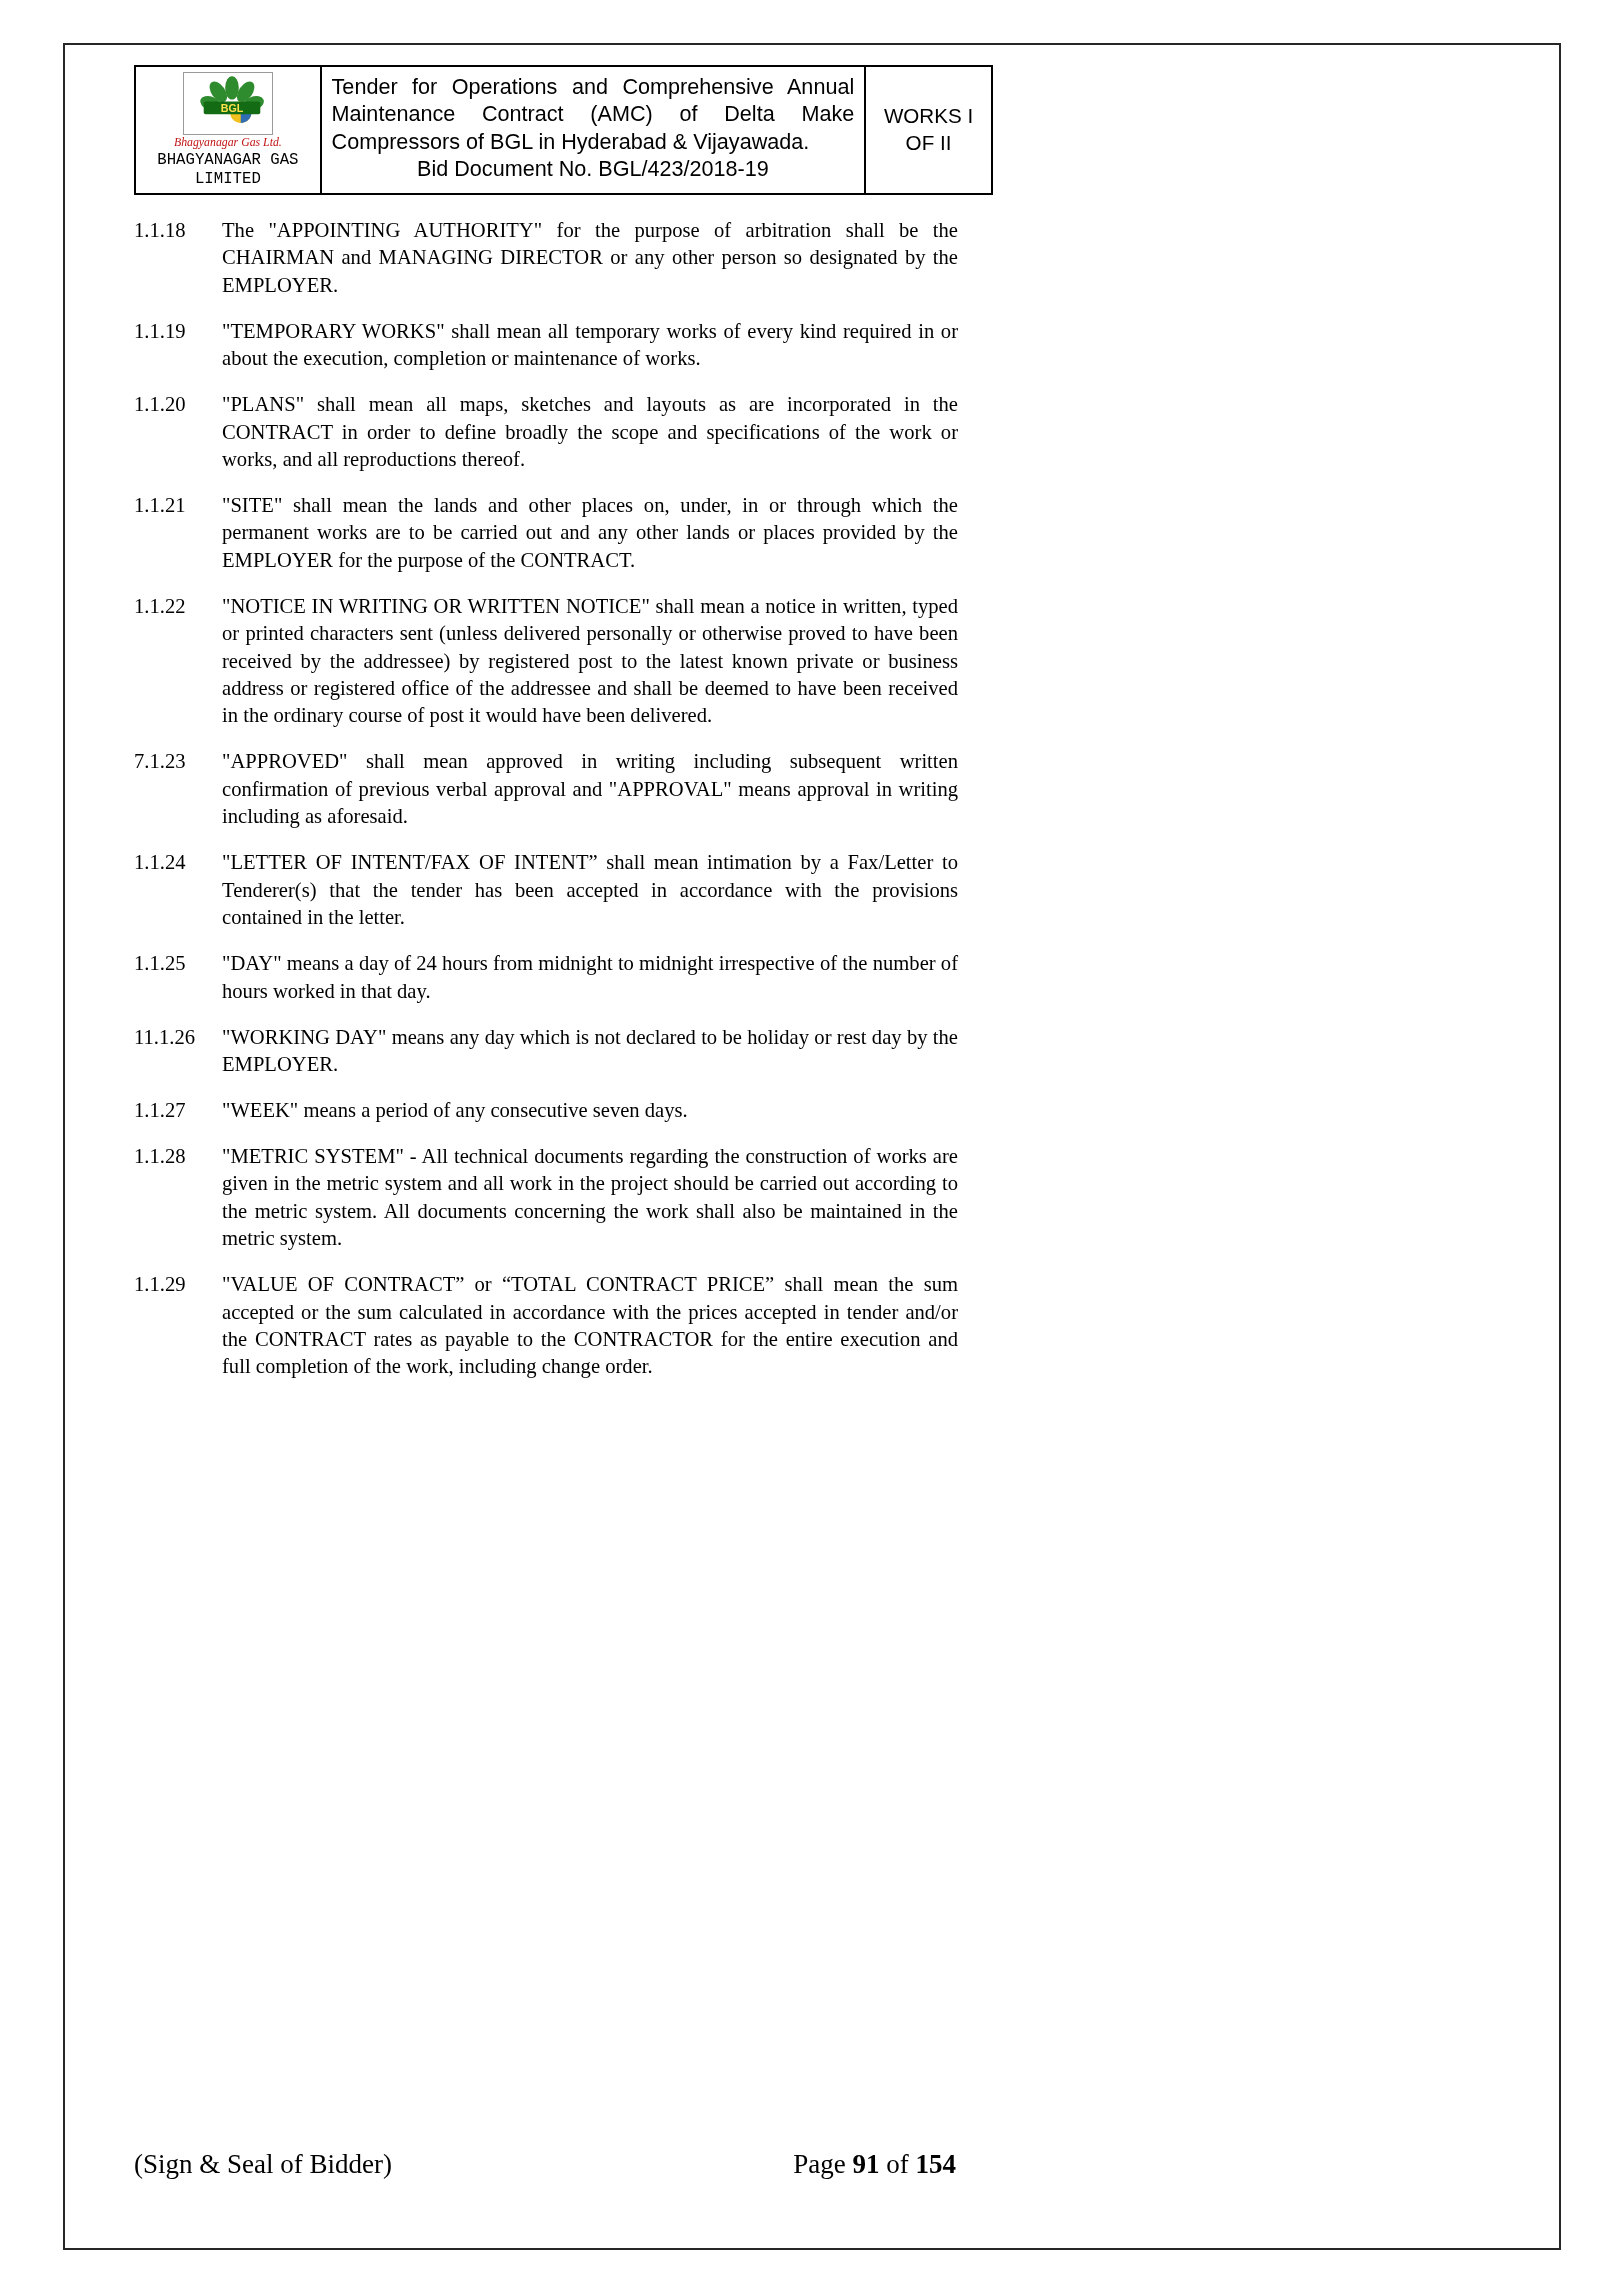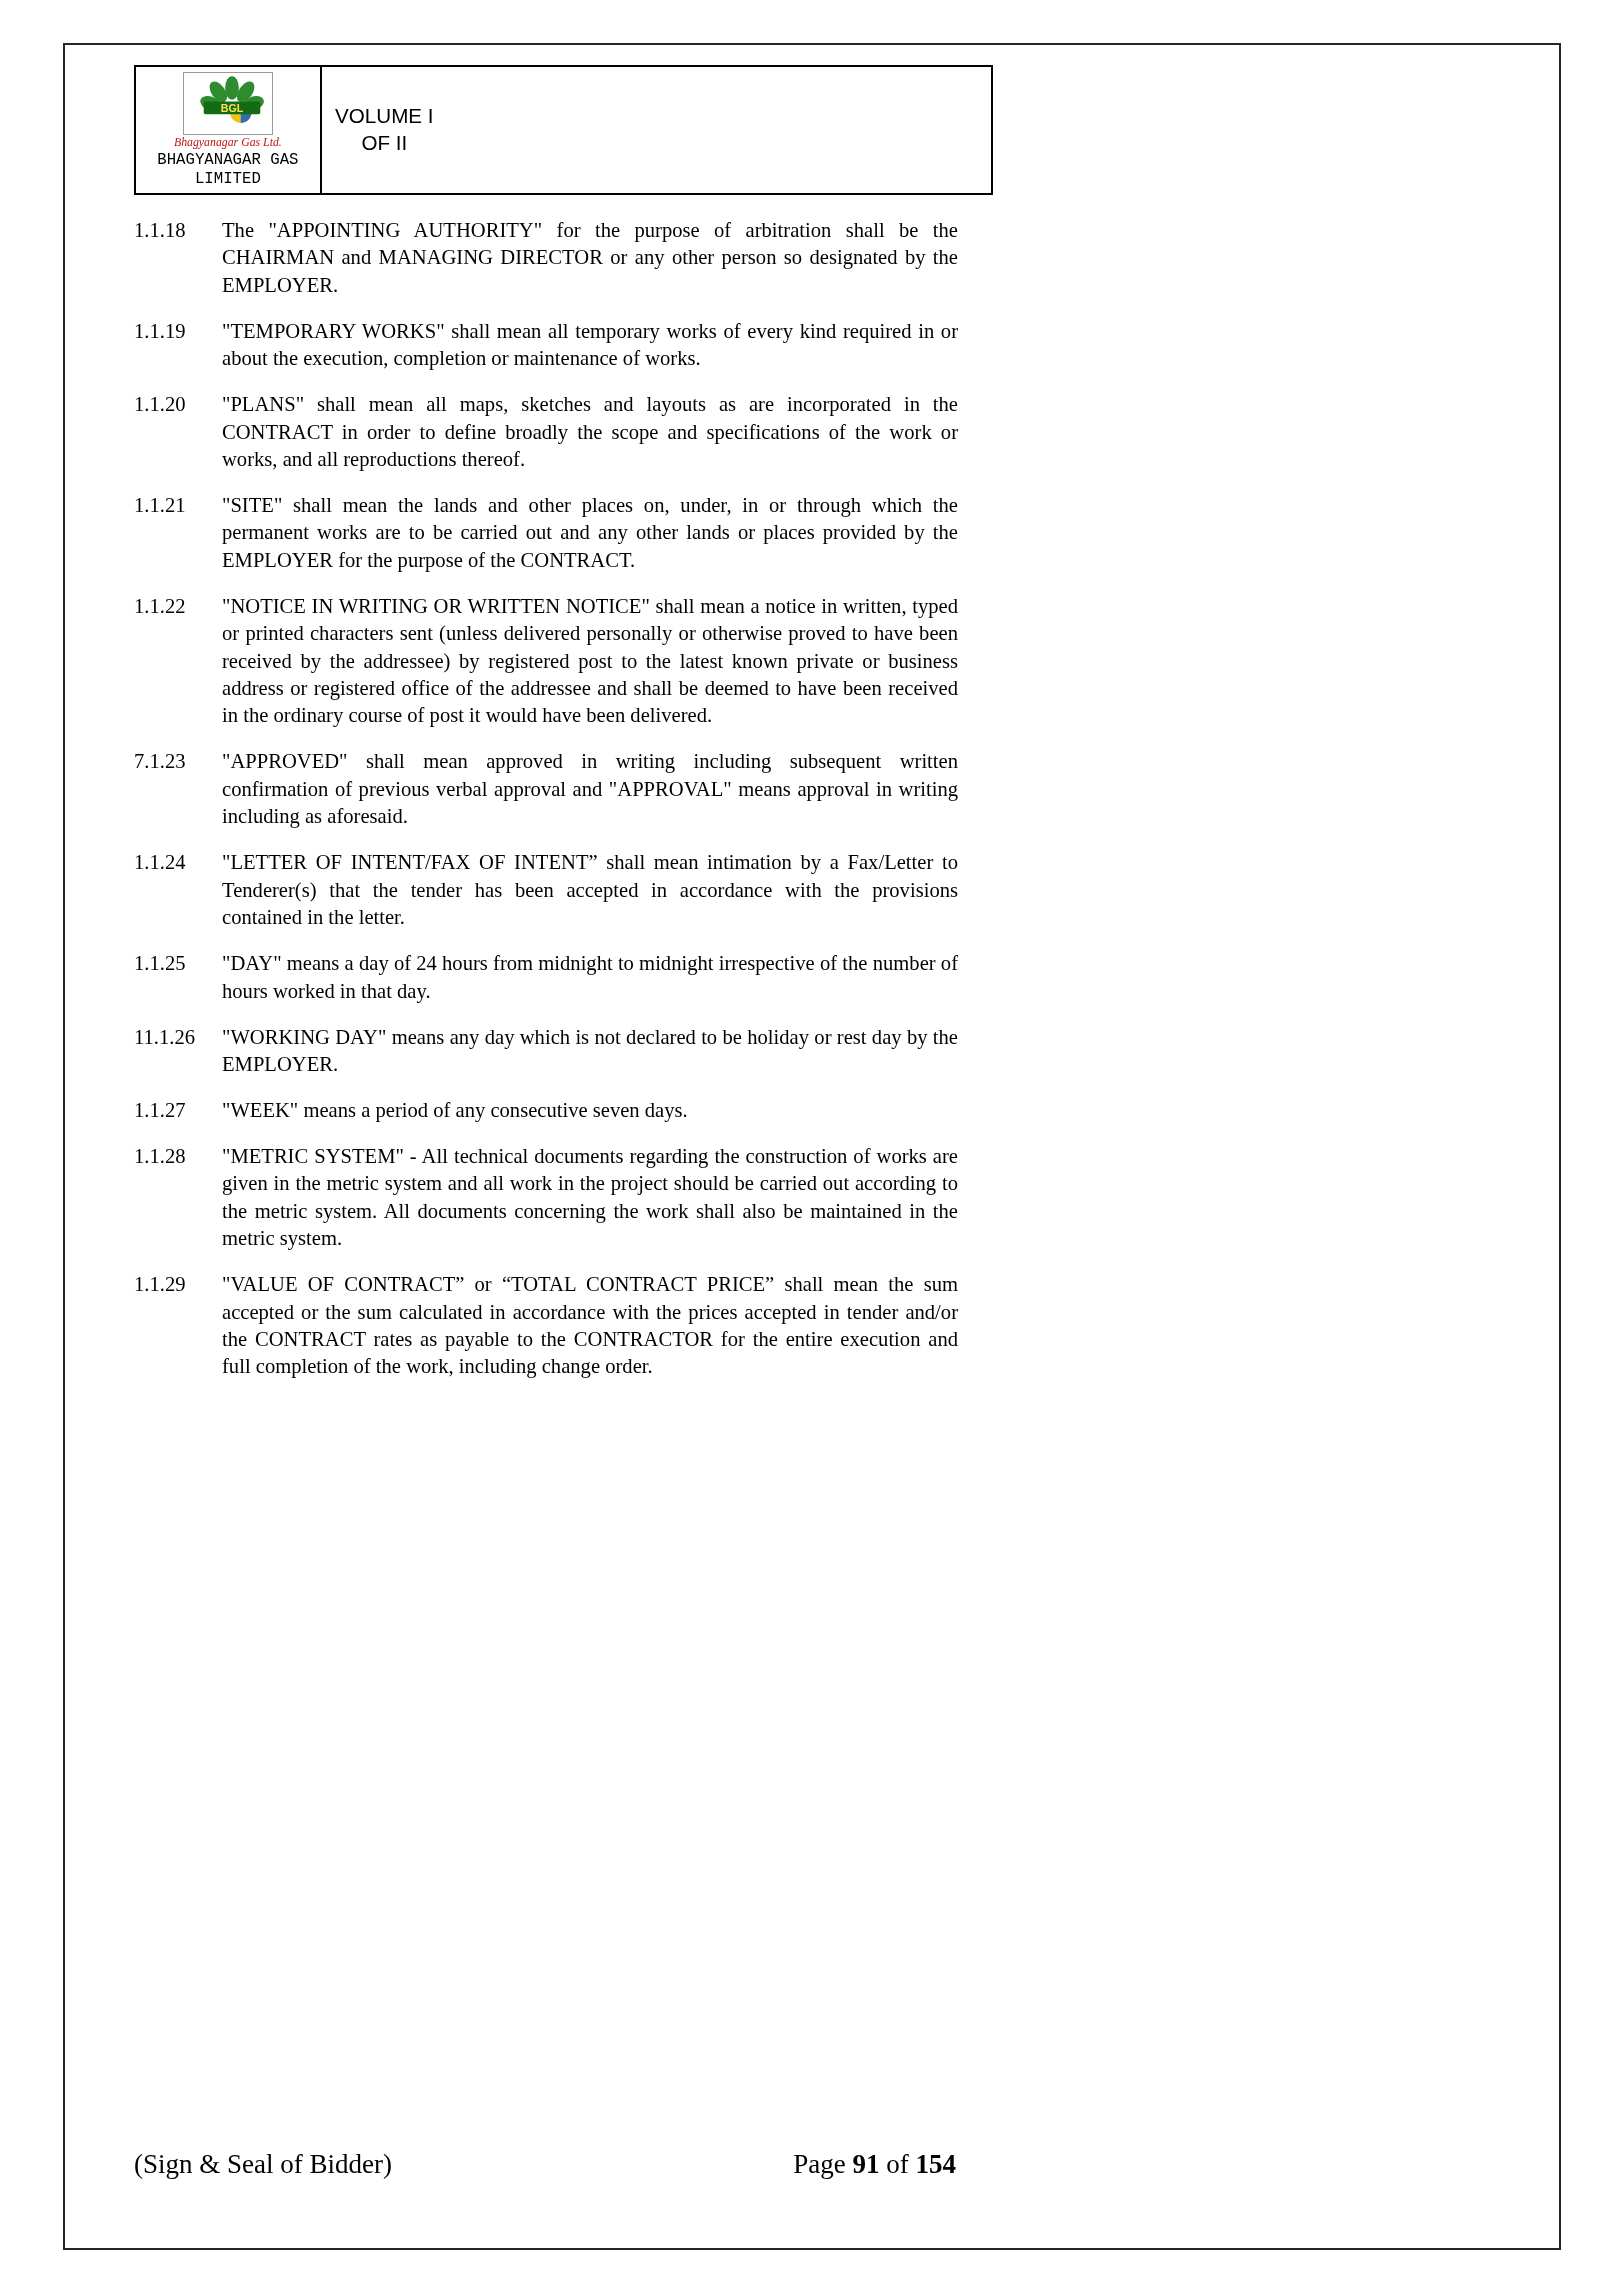--- a/index.html
+++ b/index.html
@@ -128,23 +128,29 @@
           <text x="41" y="37" text-anchor="middle" font-size="11" font-weight="bold" font-family="Liberation Sans, sans-serif" fill="#ffe14d">BGL</text>
         </svg>
       </div>
       <div class="logo-caption" style="color:#c11313;">Bhagyanagar Gas Ltd.</div>
       <div class="org-name">
         <div>BHAGYANAGAR GAS</div>
         <div>LIMITED</div>
       </div>
     </div>
 
+    <div class="title-cell">
+      <div class="title-line just">Tender for Operations and Comprehensive Annual</div>
+      <div class="title-line just">Maintenance Contract (AMC) of Delta Make</div>
+      <div class="title-line">Compressors of BGL in Hyderabad &amp; Vijayawada.</div>
+      <div class="title-line center">Bid Document No. BGL/423/2018-19</div>
+    </div>
 
     <div class="volume-cell">
-      <div>VOLUME I</div>
+      <div>WORKS I</div>
       <div>OF II</div>
     </div>
   </div>
 
   <div class="content">
 
     <div class="clause">
       <span class="clause-num">1.1.18</span>
       <span class="clause-body">The "APPOINTING AUTHORITY" for the purpose of arbitration shall be the CHAIRMAN and MANAGING DIRECTOR or any other person so designated by the EMPLOYER.</span>
     </div>

